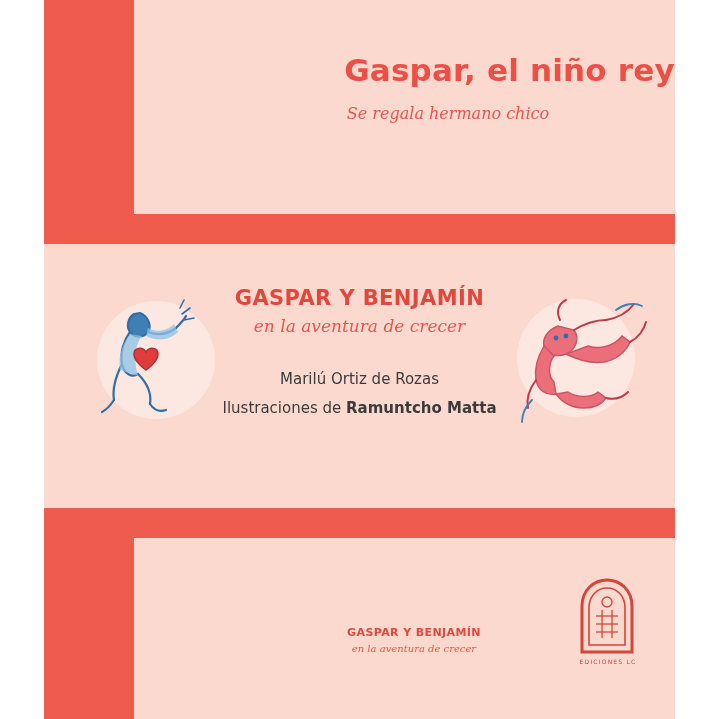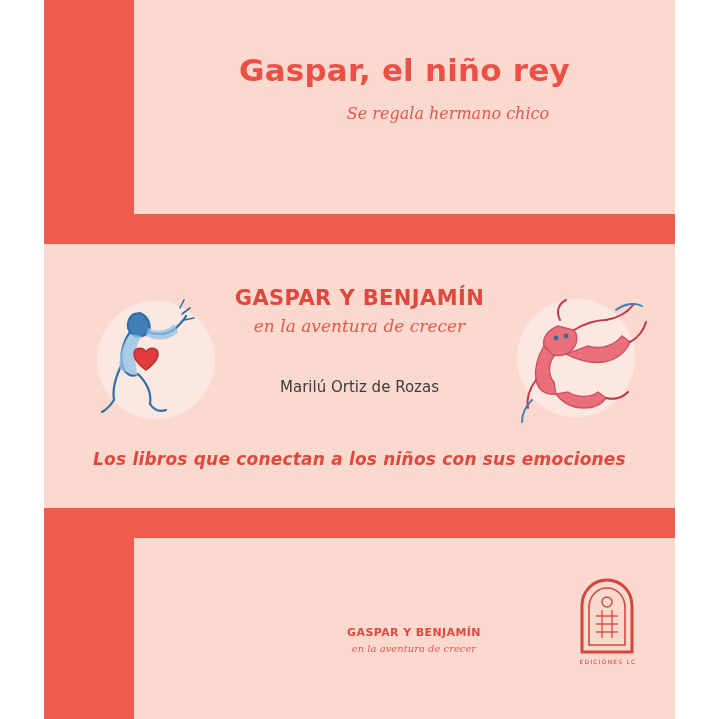--- a/index.html
+++ b/index.html
@@ -59,21 +59,21 @@
     top: 0px;
     width: 541px;
     height: 214px;
     background: #fbd9cf;
   }
   .title-main {
     position: absolute;
     left: 0;
     top: 52px;
     width: 541px;
-    text-align: center;
+    text-align: right;
     color: #ec4f45;
     font-family: "DejaVu Sans", sans-serif;
     font-weight: bold;
     font-size: 31px;
     letter-spacing: 0.2px;
   }
   .title-sub {
     position: absolute;
     left: 0;
     top: 104px;
@@ -119,21 +119,20 @@
   }
   .author {
     position: absolute;
     left: 0;
     top: 126px;
     width: 631px;
     text-align: center;
     color: #3b3b3b;
     font-family: "DejaVu Sans", sans-serif;
     font-size: 15px;
-    margin-top: 8px;
   }
   .illustrator {
     position: absolute;
     left: 0;
     top: 155px;
     width: 631px;
     text-align: center;
     color: #3b3b3b;
     font-family: "DejaVu Sans", sans-serif;
     font-size: 15px;
@@ -308,22 +307,24 @@
         </svg>
       </div>
 
       <div class="series-title">GASPAR Y BENJAMÍN</div>
       <div class="series-subtitle">en la aventura de crecer</div>
 
       <div class="author">
         <span>Marilú Ortiz de Rozas</span>
       </div>
 
-
-      <div class="tagline">Los libros que conectan a los niños con sus emociones</div>
+      <div class="illustrator">
+        <span>Ilustraciones de </span><strong>Ramuntcho Matta</strong>
+      </div>
+
     </div>
 
     <div class="panel-bot">
       <div class="footer-series">GASPAR Y BENJAMÍN</div>
       <div class="footer-sub">en la aventura de crecer</div>
 
       <svg class="publisher-logo" width="62" height="82" viewBox="0 0 62 82">
         <path d="M6 30 C6 14 18 4 31 4 C44 4 56 14 56 30 L56 76 L6 76 Z" fill="none" stroke="#d4463c" stroke-width="3"></path>
         <path d="M13 32 C13 20 21 12 31 12 C41 12 49 20 49 32 L49 69 L13 69 Z" fill="none" stroke="#d4463c" stroke-width="1.6"></path>
         <g stroke="#d4463c" stroke-width="1.3" fill="none">

